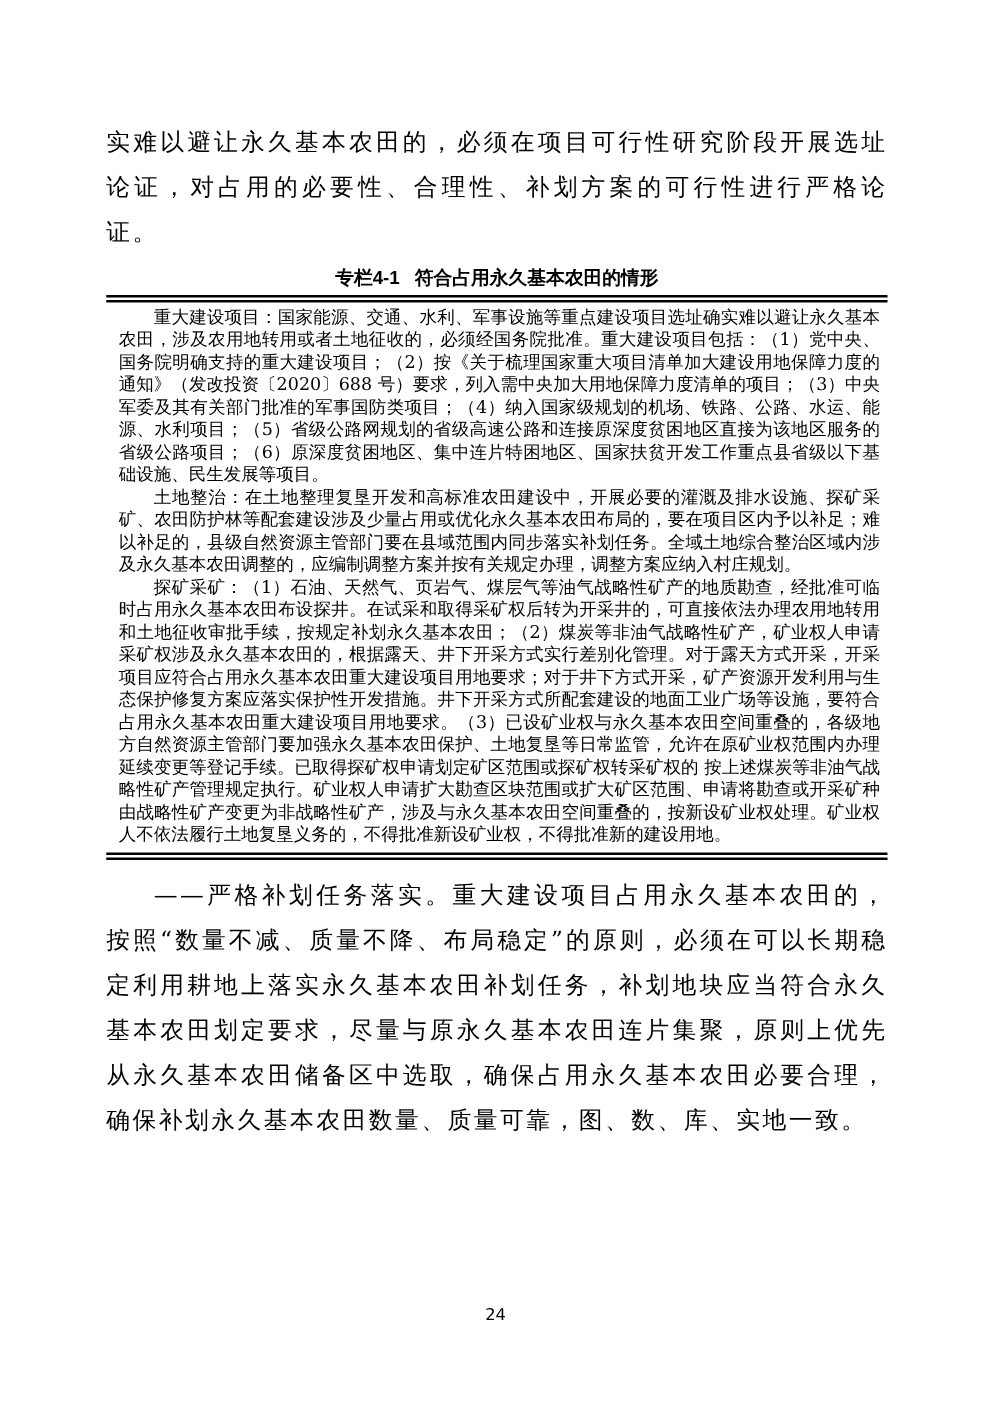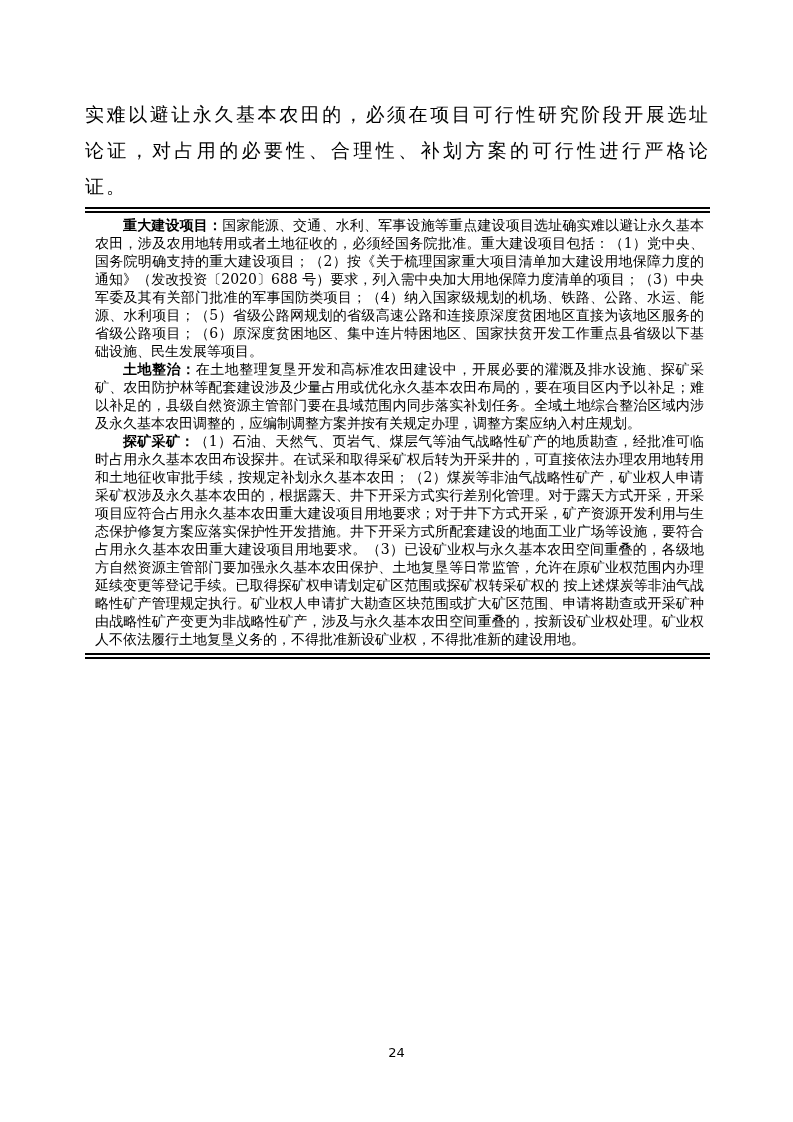--- a/index.html
+++ b/index.html
@@ -40,21 +40,21 @@
     border-bottom: 6px double #000000;
     padding: 3px 6px 5px 10px;
     font-size: 14px;
     line-height: 18px;
     text-align: justify;
   }
   .column-box p {
     margin: 0;
     text-indent: 2em;
   }
-  .column-box .hd { font-weight: bold; }
+  .column-box .hd { font-weight: normal; }
   .closing {
     margin: 10px 83px 0 85px;
     font-size: 19px;
     line-height: 36px;
     letter-spacing: 2px;
     text-align: justify;
     text-indent: 2em;
   }
   .footer {
     position: absolute;
@@ -67,29 +67,33 @@
     margin-top: 24px;
   }
 </style>
 </head>
 <body>
 
 <div class="page">
 
   <p class="intro">实难以避让永久基本农田的，必须在项目可行性研究阶段开展选址论证，对占用的必要性、合理性、补划方案的可行性进行严格论证。</p>
 
+  <div class="box-title">
+    <span>专栏4-1</span><span class="tsp">符合占用永久基本农田的情形</span>
+  </div>
 
   <div class="column-box">
     <p>
       <span class="hd">重大建设项目：</span><span>国家能源、交通、水利、军事设施等重点建设项目选址确实难以避让永久基本农田，涉及农用地转用或者土地征收的，必须经国务院批准。重大建设项目包括：（1）党中央、国务院明确支持的重大建设项目；（2）按《关于梳理国家重大项目清单加大建设用地保障力度的通知》（发改投资〔2020〕688 号）要求，列入需中央加大用地保障力度清单的项目；（3）中央军委及其有关部门批准的军事国防类项目；（4）纳入国家级规划的机场、铁路、公路、水运、能源、水利项目；（5）省级公路网规划的省级高速公路和连接原深度贫困地区直接为该地区服务的省级公路项目；（6）原深度贫困地区、集中连片特困地区、国家扶贫开发工作重点县省级以下基础设施、民生发展等项目。</span>
     </p>
     <p>
       <span class="hd">土地整治：</span><span>在土地整理复垦开发和高标准农田建设中，开展必要的灌溉及排水设施、探矿采矿、农田防护林等配套建设涉及少量占用或优化永久基本农田布局的，要在项目区内予以补足；难以补足的，县级自然资源主管部门要在县域范围内同步落实补划任务。全域土地综合整治区域内涉及永久基本农田调整的，应编制调整方案并按有关规定办理，调整方案应纳入村庄规划。</span>
     </p>
     <p>
       <span class="hd">探矿采矿：</span><span>（1）石油、天然气、页岩气、煤层气等油气战略性矿产的地质勘查，经批准可临时占用永久基本农田布设探井。在试采和取得采矿权后转为开采井的，可直接依法办理农用地转用和土地征收审批手续，按规定补划永久基本农田；（2）煤炭等非油气战略性矿产，矿业权人申请采矿权涉及永久基本农田的，根据露天、井下开采方式实行差别化管理。对于露天方式开采，开采项目应符合占用永久基本农田重大建设项目用地要求；对于井下方式开采，矿产资源开发利用与生态保护修复方案应落实保护性开发措施。井下开采方式所配套建设的地面工业广场等设施，要符合占用永久基本农田重大建设项目用地要求。（3）已设矿业权与永久基本农田空间重叠的，各级地方自然资源主管部门要加强永久基本农田保护、土地复垦等日常监管，允许在原矿业权范围内办理延续变更等登记手续。已取得探矿权申请划定矿区范围或探矿权转采矿权的 按上述煤炭等非油气战略性矿产管理规定执行。矿业权人申请扩大勘查区块范围或扩大矿区范围、申请将勘查或开采矿种由战略性矿产变更为非战略性矿产，涉及与永久基本农田空间重叠的，按新设矿业权处理。矿业权人不依法履行土地复垦义务的，不得批准新设矿业权，不得批准新的建设用地。</span>
     </p>
   </div>
 
+  <p class="closing">——严格补划任务落实。重大建设项目占用永久基本农田的，按照“数量不减、质量不降、布局稳定”的原则，必须在可以长期稳定利用耕地上落实永久基本农田补划任务，补划地块应当符合永久基本农田划定要求，尽量与原永久基本农田连片集聚，原则上优先从永久基本农田储备区中选取，确保占用永久基本农田必要合理，确保补划永久基本农田数量、质量可靠，图、数、库、实地一致。</p>
 
   <div class="footer">24</div>
 
 </div>
 
 </body></html>

